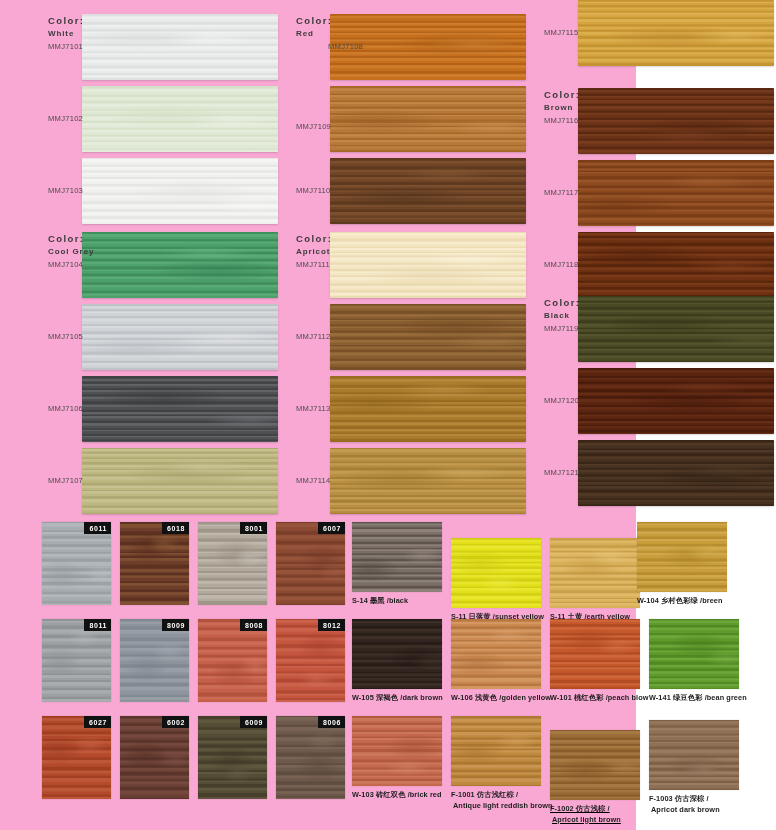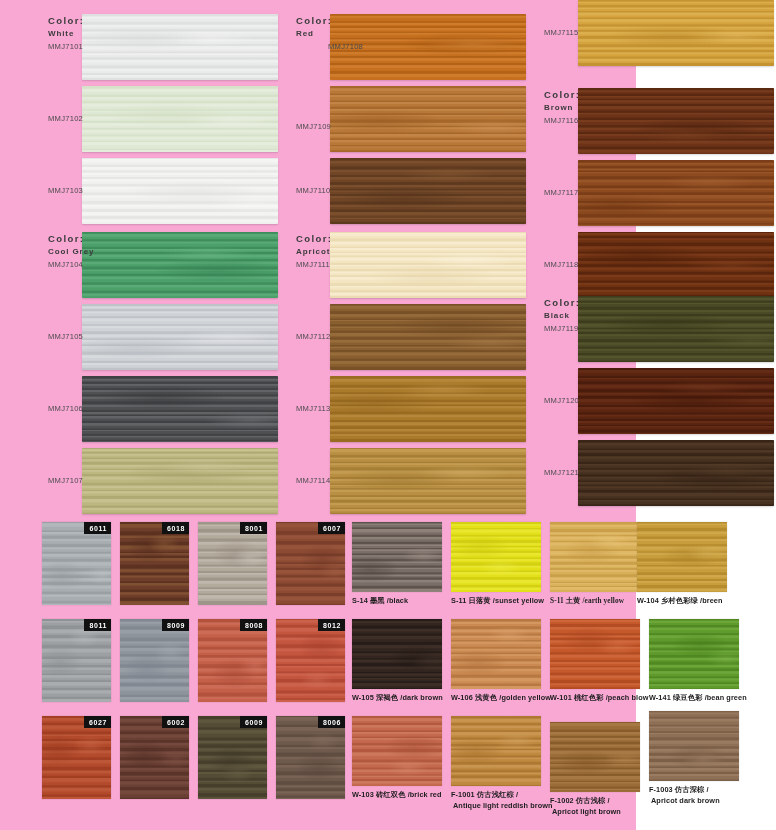--- a/index.html
+++ b/index.html
@@ -367,27 +367,27 @@
           <div class="tile-badge">8006</div>
         </div>
       </div>
     <div class="cap-grid">
         <div class="cap-cell" style="left: 0px; top: 0px;">
           <div class="cap-swatch">
             <div class="grain" style="background-image:radial-gradient(ellipse 34% 18% at 79% 48%, rgba(169,156,147,0.38) 0%, rgba(0,0,0,0) 70%),radial-gradient(ellipse 46% 26% at 20% 68%, rgba(70,60,54,0.4) 0%, rgba(70,60,54,0.16) 48%, rgba(0,0,0,0) 72%),linear-gradient(180deg, rgba(70,60,54,0.55) 0.00%,rgba(70,60,54,0.55) 1.64%,rgba(169,156,147,0.4) 2.70%,rgba(169,156,147,0.4) 3.53%,rgba(122,111,104,0) 4.15%,rgba(122,111,104,0) 6.79%,rgba(70,60,54,0.55) 8.39%,rgba(70,60,54,0.55) 9.54%,rgba(169,156,147,0.4) 10.33%,rgba(169,156,147,0.4) 13.65%,rgba(122,111,104,0) 15.61%,rgba(122,111,104,0) 17.50%,rgba(70,60,54,0.55) 18.68%,rgba(70,60,54,0.55) 20.56%,rgba(169,156,147,0.4) 21.74%,rgba(169,156,147,0.4) 23.94%,rgba(122,111,104,0) 25.29%,rgba(122,111,104,0) 27.49%,rgba(70,60,54,0.55) 28.85%,rgba(70,60,54,0.55) 31.16%,rgba(169,156,147,0.4) 32.58%,rgba(169,156,147,0.4) 33.72%,rgba(122,111,104,0) 34.50%,rgba(122,111,104,0) 36.57%,rgba(70,60,54,0.55) 37.86%,rgba(70,60,54,0.55) 38.80%,rgba(169,156,147,0.4) 39.48%,rgba(169,156,147,0.4) 40.70%,rgba(122,111,104,0) 41.53%,rgba(122,111,104,0) 44.13%,rgba(70,60,54,0.55) 45.70%,rgba(70,60,54,0.55) 47.13%,rgba(169,156,147,0.4) 48.07%,rgba(169,156,147,0.4) 49.02%,rgba(122,111,104,0) 49.70%,rgba(122,111,104,0) 51.95%,rgba(70,60,54,0.55) 53.33%,rgba(70,60,54,0.55) 55.61%,rgba(169,156,147,0.4) 57.01%,rgba(169,156,147,0.4) 58.40%,rgba(122,111,104,0) 59.31%,rgba(122,111,104,0) 61.42%,rgba(70,60,54,0.55) 62.72%,rgba(70,60,54,0.55) 64.69%,rgba(169,156,147,0.4) 65.92%,rgba(169,156,147,0.4) 66.95%,rgba(122,111,104,0) 67.67%,rgba(122,111,104,0) 70.93%,rgba(70,60,54,0.55) 72.85%,rgba(70,60,54,0.55) 74.43%,rgba(169,156,147,0.4) 75.46%,rgba(169,156,147,0.4) 76.40%,rgba(122,111,104,0) 77.08%,rgba(122,111,104,0) 78.67%,rgba(70,60,54,0.55) 79.69%,rgba(70,60,54,0.55) 81.89%,rgba(169,156,147,0.4) 83.24%,rgba(169,156,147,0.4) 85.48%,rgba(122,111,104,0) 86.85%,rgba(122,111,104,0) 90.23%,rgba(70,60,54,0.55) 92.22%,rgba(70,60,54,0.55) 94.52%,rgba(169,156,147,0.4) 95.92%,rgba(169,156,147,0.4) 99.29%);background-color:#7a6f68;"></div>
           </div>
           <div class="cap-text"><span>S-14 墨黑 /black</span></div>
         </div>
-        <div class="cap-cell" style="left: 99px; top: 0px;">
+        <div class="cap-cell" style="left: 99px; top: 16px;">
           <div class="cap-swatch">
             <div class="grain" style="background-image:radial-gradient(ellipse 34% 18% at 55% 65%, rgba(242,240,78,0.38) 0%, rgba(0,0,0,0) 70%),radial-gradient(ellipse 46% 26% at 33% 35%, rgba(199,196,13,0.4) 0%, rgba(199,196,13,0.16) 48%, rgba(0,0,0,0) 72%),linear-gradient(180deg, rgba(199,196,13,0.55) 0.00%,rgba(199,196,13,0.55) 2.27%,rgba(242,240,78,0.4) 3.67%,rgba(242,240,78,0.4) 4.81%,rgba(227,224,26,0) 5.59%,rgba(227,224,26,0) 7.94%,rgba(199,196,13,0.55) 9.37%,rgba(199,196,13,0.55) 10.30%,rgba(242,240,78,0.4) 10.97%,rgba(242,240,78,0.4) 14.35%,rgba(227,224,26,0) 16.33%,rgba(227,224,26,0) 17.69%,rgba(199,196,13,0.55) 18.59%,rgba(199,196,13,0.55) 20.34%,rgba(242,240,78,0.4) 21.45%,rgba(242,240,78,0.4) 22.65%,rgba(227,224,26,0) 23.47%,rgba(227,224,26,0) 24.99%,rgba(199,196,13,0.55) 25.98%,rgba(199,196,13,0.55) 29.19%,rgba(242,240,78,0.4) 31.08%,rgba(242,240,78,0.4) 31.99%,rgba(227,224,26,0) 32.65%,rgba(227,224,26,0) 33.96%,rgba(199,196,13,0.55) 34.84%,rgba(199,196,13,0.55) 36.03%,rgba(242,240,78,0.4) 36.84%,rgba(242,240,78,0.4) 37.81%,rgba(227,224,26,0) 38.49%,rgba(227,224,26,0) 40.32%,rgba(199,196,13,0.55) 41.47%,rgba(199,196,13,0.55) 43.46%,rgba(242,240,78,0.4) 44.70%,rgba(242,240,78,0.4) 47.16%,rgba(227,224,26,0) 48.65%,rgba(227,224,26,0) 50.19%,rgba(199,196,13,0.55) 51.18%,rgba(199,196,13,0.55) 52.66%,rgba(242,240,78,0.4) 53.63%,rgba(242,240,78,0.4) 54.90%,rgba(227,224,26,0) 55.76%,rgba(227,224,26,0) 57.29%,rgba(199,196,13,0.55) 58.28%,rgba(199,196,13,0.55) 61.63%,rgba(242,240,78,0.4) 63.60%,rgba(242,240,78,0.4) 64.70%,rgba(227,224,26,0) 65.45%,rgba(227,224,26,0) 68.34%,rgba(199,196,13,0.55) 70.07%,rgba(199,196,13,0.55) 70.95%,rgba(242,240,78,0.4) 71.59%,rgba(242,240,78,0.4) 74.59%,rgba(227,224,26,0) 76.38%,rgba(227,224,26,0) 77.88%,rgba(199,196,13,0.55) 78.85%,rgba(199,196,13,0.55) 81.81%,rgba(242,240,78,0.4) 83.56%,rgba(242,240,78,0.4) 86.45%,rgba(227,224,26,0) 88.17%,rgba(227,224,26,0) 89.21%,rgba(199,196,13,0.55) 89.94%,rgba(199,196,13,0.55) 92.79%,rgba(242,240,78,0.4) 94.50%,rgba(242,240,78,0.4) 96.32%,rgba(227,224,26,0) 97.47%,rgba(227,224,26,0) 100.06%);background-color:#e3e01a;"></div>
           </div>
           <div class="cap-text"><span>S-11 日落黄 /sunset yellow</span></div>
         </div>
-        <div class="cap-cell" style="left: 198px; top: 0px; font-family: Liberation Serif, serif;">
+        <div class="cap-cell" style="left: 198px; top: 16px;">
           <div class="cap-swatch">
             <div class="grain" style="background-image:radial-gradient(ellipse 34% 18% at 66% 27%, rgba(236,201,127,0.38) 0%, rgba(0,0,0,0) 70%),radial-gradient(ellipse 46% 26% at 46% 42%, rgba(191,146,60,0.4) 0%, rgba(191,146,60,0.16) 48%, rgba(0,0,0,0) 72%),linear-gradient(180deg, rgba(191,146,60,0.55) 0.00%,rgba(191,146,60,0.55) 2.90%,rgba(236,201,127,0.4) 4.64%,rgba(236,201,127,0.4) 6.08%,rgba(217,176,90,0) 7.03%,rgba(217,176,90,0) 9.08%,rgba(191,146,60,0.55) 10.35%,rgba(191,146,60,0.55) 13.66%,rgba(236,201,127,0.4) 15.61%,rgba(236,201,127,0.4) 16.44%,rgba(217,176,90,0) 17.06%,rgba(217,176,90,0) 17.89%,rgba(191,146,60,0.55) 18.51%,rgba(191,146,60,0.55) 20.12%,rgba(236,201,127,0.4) 21.15%,rgba(236,201,127,0.4) 23.97%,rgba(217,176,90,0) 25.66%,rgba(217,176,90,0) 26.50%,rgba(191,146,60,0.55) 27.12%,rgba(191,146,60,0.55) 28.61%,rgba(236,201,127,0.4) 29.59%,rgba(236,201,127,0.4) 32.86%,rgba(217,176,90,0) 34.80%,rgba(217,176,90,0) 37.95%,rgba(191,146,60,0.55) 39.82%,rgba(191,146,60,0.55) 41.26%,rgba(236,201,127,0.4) 42.21%,rgba(236,201,127,0.4) 45.51%,rgba(217,176,90,0) 47.46%,rgba(217,176,90,0) 48.51%,rgba(191,146,60,0.55) 49.24%,rgba(191,146,60,0.55) 51.79%,rgba(236,201,127,0.4) 53.33%,rgba(236,201,127,0.4) 54.69%,rgba(217,176,90,0) 55.60%,rgba(217,176,90,0) 56.42%,rgba(191,146,60,0.55) 57.04%,rgba(191,146,60,0.55) 60.32%,rgba(236,201,127,0.4) 62.25%,rgba(236,201,127,0.4) 63.41%,rgba(217,176,90,0) 64.20%,rgba(217,176,90,0) 65.16%,rgba(191,146,60,0.55) 65.84%,rgba(191,146,60,0.55) 67.97%,rgba(236,201,127,0.4) 69.28%,rgba(236,201,127,0.4) 70.44%,rgba(217,176,90,0) 71.24%,rgba(217,176,90,0) 73.76%,rgba(191,146,60,0.55) 75.28%,rgba(191,146,60,0.55) 78.06%,rgba(236,201,127,0.4) 79.72%,rgba(236,201,127,0.4) 82.18%,rgba(217,176,90,0) 83.68%,rgba(217,176,90,0) 85.08%,rgba(191,146,60,0.55) 86.01%,rgba(191,146,60,0.55) 87.12%,rgba(236,201,127,0.4) 87.89%,rgba(236,201,127,0.4) 88.82%,rgba(217,176,90,0) 89.49%,rgba(217,176,90,0) 90.79%,rgba(191,146,60,0.55) 91.66%,rgba(191,146,60,0.55) 92.47%,rgba(236,201,127,0.4) 93.07%,rgba(236,201,127,0.4) 95.94%,rgba(217,176,90,0) 97.65%,rgba(217,176,90,0) 100.93%);background-color:#d9b05a;"></div>
           </div>
           <div class="cap-text"><span>S-11 土黄 /earth yellow</span></div>
         </div>
         <div class="cap-cell" style="left: 285px; top: 0px;">
           <div class="cap-swatch">
             <div class="grain" style="background-image:radial-gradient(ellipse 34% 18% at 77% 44%, rgba(220,185,98,0.38) 0%, rgba(0,0,0,0) 70%),radial-gradient(ellipse 46% 26% at 59% 49%, rgba(168,126,34,0.4) 0%, rgba(168,126,34,0.16) 48%, rgba(0,0,0,0) 72%),linear-gradient(180deg, rgba(168,126,34,0.55) 0.00%,rgba(168,126,34,0.55) 1.69%,rgba(220,185,98,0.4) 2.77%,rgba(220,185,98,0.4) 3.91%,rgba(200,157,60,0) 4.70%,rgba(200,157,60,0) 7.38%,rgba(168,126,34,0.55) 8.99%,rgba(168,126,34,0.55) 12.34%,rgba(220,185,98,0.4) 14.31%,rgba(220,185,98,0.4) 16.43%,rgba(200,157,60,0) 17.75%,rgba(200,157,60,0) 19.99%,rgba(168,126,34,0.55) 21.36%,rgba(168,126,34,0.55) 23.55%,rgba(220,185,98,0.4) 24.89%,rgba(220,185,98,0.4) 26.41%,rgba(200,157,60,0) 27.39%,rgba(200,157,60,0) 30.56%,rgba(168,126,34,0.55) 32.43%,rgba(168,126,34,0.55) 34.31%,rgba(220,185,98,0.4) 35.49%,rgba(220,185,98,0.4) 38.48%,rgba(200,157,60,0) 40.26%,rgba(200,157,60,0) 41.60%,rgba(168,126,34,0.55) 42.49%,rgba(168,126,34,0.55) 43.41%,rgba(220,185,98,0.4) 44.07%,rgba(220,185,98,0.4) 46.51%,rgba(200,157,60,0) 47.99%,rgba(200,157,60,0) 51.04%,rgba(168,126,34,0.55) 52.86%,rgba(168,126,34,0.55) 55.84%,rgba(220,185,98,0.4) 57.62%,rgba(220,185,98,0.4) 58.56%,rgba(200,157,60,0) 59.24%,rgba(200,157,60,0) 60.81%,rgba(168,126,34,0.55) 61.83%,rgba(168,126,34,0.55) 63.19%,rgba(220,185,98,0.4) 64.10%,rgba(220,185,98,0.4) 66.28%,rgba(200,157,60,0) 67.62%,rgba(200,157,60,0) 70.82%,rgba(168,126,34,0.55) 72.71%,rgba(168,126,34,0.55) 75.05%,rgba(220,185,98,0.4) 76.48%,rgba(220,185,98,0.4) 78.52%,rgba(200,157,60,0) 79.79%,rgba(200,157,60,0) 81.00%,rgba(168,126,34,0.55) 81.81%,rgba(168,126,34,0.55) 83.60%,rgba(220,185,98,0.4) 84.73%,rgba(220,185,98,0.4) 86.34%,rgba(200,157,60,0) 87.38%,rgba(200,157,60,0) 89.26%,rgba(168,126,34,0.55) 90.44%,rgba(168,126,34,0.55) 93.84%,rgba(220,185,98,0.4) 95.84%,rgba(220,185,98,0.4) 97.81%,rgba(200,157,60,0) 99.04%,rgba(200,157,60,0) 100.14%);background-color:#c89d3c;"></div>
           </div>
           <div class="cap-text"><span>W-104 乡村色彩绿 /breen</span></div>
@@ -421,27 +421,27 @@
             <div class="grain" style="background-image:radial-gradient(ellipse 34% 18% at 62% 74%, rgba(217,141,114,0.38) 0%, rgba(0,0,0,0) 70%),radial-gradient(ellipse 46% 26% at 69% 44%, rgba(163,76,51,0.4) 0%, rgba(163,76,51,0.16) 48%, rgba(0,0,0,0) 72%),linear-gradient(180deg, rgba(163,76,51,0.55) 0.00%,rgba(163,76,51,0.55) 2.24%,rgba(217,141,114,0.4) 3.62%,rgba(217,141,114,0.4) 6.29%,rgba(196,105,77,0) 7.90%,rgba(196,105,77,0) 9.09%,rgba(163,76,51,0.55) 9.89%,rgba(163,76,51,0.55) 12.13%,rgba(217,141,114,0.4) 13.50%,rgba(217,141,114,0.4) 15.90%,rgba(196,105,77,0) 17.37%,rgba(196,105,77,0) 19.58%,rgba(163,76,51,0.55) 20.94%,rgba(163,76,51,0.55) 22.44%,rgba(217,141,114,0.4) 23.42%,rgba(217,141,114,0.4) 25.18%,rgba(196,105,77,0) 26.30%,rgba(196,105,77,0) 28.67%,rgba(163,76,51,0.55) 30.11%,rgba(163,76,51,0.55) 31.23%,rgba(217,141,114,0.4) 32.01%,rgba(217,141,114,0.4) 33.85%,rgba(196,105,77,0) 35.01%,rgba(196,105,77,0) 37.74%,rgba(163,76,51,0.55) 39.38%,rgba(163,76,51,0.55) 41.56%,rgba(217,141,114,0.4) 42.91%,rgba(217,141,114,0.4) 44.03%,rgba(196,105,77,0) 44.80%,rgba(196,105,77,0) 46.59%,rgba(163,76,51,0.55) 47.72%,rgba(163,76,51,0.55) 50.89%,rgba(217,141,114,0.4) 52.76%,rgba(217,141,114,0.4) 56.04%,rgba(196,105,77,0) 57.98%,rgba(196,105,77,0) 61.20%,rgba(163,76,51,0.55) 63.10%,rgba(163,76,51,0.55) 65.66%,rgba(217,141,114,0.4) 67.20%,rgba(217,141,114,0.4) 68.81%,rgba(196,105,77,0) 69.84%,rgba(196,105,77,0) 72.76%,rgba(163,76,51,0.55) 74.50%,rgba(163,76,51,0.55) 75.93%,rgba(217,141,114,0.4) 76.87%,rgba(217,141,114,0.4) 79.25%,rgba(196,105,77,0) 80.70%,rgba(196,105,77,0) 82.66%,rgba(163,76,51,0.55) 83.89%,rgba(163,76,51,0.55) 84.76%,rgba(217,141,114,0.4) 85.41%,rgba(217,141,114,0.4) 86.90%,rgba(196,105,77,0) 87.87%,rgba(196,105,77,0) 89.29%,rgba(163,76,51,0.55) 90.23%,rgba(163,76,51,0.55) 92.21%,rgba(217,141,114,0.4) 93.45%,rgba(217,141,114,0.4) 96.06%,rgba(196,105,77,0) 97.64%,rgba(196,105,77,0) 100.04%);background-color:#c4694d;"></div>
           </div>
           <div class="cap-text"><span>W-103 砖红双色 /brick red</span></div>
         </div>
         <div class="cap-cell" style="left: 99px; top: 194px;">
           <div class="cap-swatch">
             <div class="grain" style="background-image:radial-gradient(ellipse 34% 18% at 73% 36%, rgba(215,168,105,0.38) 0%, rgba(0,0,0,0) 70%),radial-gradient(ellipse 46% 26% at 27% 51%, rgba(158,106,38,0.4) 0%, rgba(158,106,38,0.16) 48%, rgba(0,0,0,0) 72%),linear-gradient(180deg, rgba(158,106,38,0.55) 0.00%,rgba(158,106,38,0.55) 2.87%,rgba(215,168,105,0.4) 4.59%,rgba(215,168,105,0.4) 7.57%,rgba(192,137,64,0) 9.34%,rgba(192,137,64,0) 10.23%,rgba(158,106,38,0.55) 10.87%,rgba(158,106,38,0.55) 12.89%,rgba(215,168,105,0.4) 14.14%,rgba(215,168,105,0.4) 16.60%,rgba(192,137,64,0) 18.09%,rgba(192,137,64,0) 19.78%,rgba(158,106,38,0.55) 20.85%,rgba(158,106,38,0.55) 22.22%,rgba(215,168,105,0.4) 23.12%,rgba(215,168,105,0.4) 26.50%,rgba(192,137,64,0) 28.49%,rgba(192,137,64,0) 30.17%,rgba(158,106,38,0.55) 31.25%,rgba(158,106,38,0.55) 33.26%,rgba(215,168,105,0.4) 34.51%,rgba(215,168,105,0.4) 36.13%,rgba(192,137,64,0) 37.16%,rgba(192,137,64,0) 39.13%,rgba(158,106,38,0.55) 40.36%,rgba(158,106,38,0.55) 42.80%,rgba(215,168,105,0.4) 44.28%,rgba(215,168,105,0.4) 45.13%,rgba(192,137,64,0) 45.76%,rgba(192,137,64,0) 46.78%,rgba(158,106,38,0.55) 47.49%,rgba(158,106,38,0.55) 48.62%,rgba(215,168,105,0.4) 49.39%,rgba(215,168,105,0.4) 51.58%,rgba(192,137,64,0) 52.92%,rgba(192,137,64,0) 55.44%,rgba(158,106,38,0.55) 56.96%,rgba(158,106,38,0.55) 58.71%,rgba(215,168,105,0.4) 59.82%,rgba(215,168,105,0.4) 61.31%,rgba(192,137,64,0) 62.29%,rgba(192,137,64,0) 64.63%,rgba(158,106,38,0.55) 66.06%,rgba(158,106,38,0.55) 68.87%,rgba(215,168,105,0.4) 70.55%,rgba(215,168,105,0.4) 73.00%,rgba(192,137,64,0) 74.49%,rgba(192,137,64,0) 76.08%,rgba(158,106,38,0.55) 77.10%,rgba(158,106,38,0.55) 79.88%,rgba(215,168,105,0.4) 81.54%,rgba(215,168,105,0.4) 82.49%,rgba(192,137,64,0) 83.16%,rgba(192,137,64,0) 84.50%,rgba(158,106,38,0.55) 85.39%,rgba(158,106,38,0.55) 88.13%,rgba(215,168,105,0.4) 89.77%,rgba(215,168,105,0.4) 93.03%,rgba(192,137,64,0) 94.96%,rgba(192,137,64,0) 97.63%,rgba(158,106,38,0.55) 99.23%,rgba(158,106,38,0.55) 100.41%);background-color:#c08940;"></div>
           </div>
           <div class="cap-text"><span>F-1001 仿古浅红棕 /</span><span class="l2">Antique light reddish brown</span></div>
         </div>
-        <div class="cap-cell" style="left: 198px; top: 200px;">
+        <div class="cap-cell" style="left: 198px; top: 208px; text-decoration: underline;">
           <div class="cap-swatch">
             <div class="grain" style="background-image:radial-gradient(ellipse 34% 18% at 84% 53%, rgba(185,140,87,0.38) 0%, rgba(0,0,0,0) 70%),radial-gradient(ellipse 46% 26% at 40% 58%, rgba(122,80,32,0.4) 0%, rgba(122,80,32,0.16) 48%, rgba(0,0,0,0) 72%),linear-gradient(180deg, rgba(122,80,32,0.55) 0.00%,rgba(122,80,32,0.55) 0.90%,rgba(185,140,87,0.4) 1.56%,rgba(185,140,87,0.4) 4.84%,rgba(154,108,55,0) 6.78%,rgba(154,108,55,0) 9.97%,rgba(122,80,32,0.55) 11.85%,rgba(122,80,32,0.55) 13.64%,rgba(185,140,87,0.4) 14.78%,rgba(185,140,87,0.4) 17.29%,rgba(154,108,55,0) 18.82%,rgba(154,108,55,0) 19.97%,rgba(122,80,32,0.55) 20.77%,rgba(122,80,32,0.55) 22.00%,rgba(185,140,87,0.4) 22.83%,rgba(185,140,87,0.4) 25.21%,rgba(154,108,55,0) 26.67%,rgba(154,108,55,0) 27.67%,rgba(122,80,32,0.55) 28.38%,rgba(122,80,32,0.55) 31.28%,rgba(185,140,87,0.4) 33.02%,rgba(185,140,87,0.4) 34.40%,rgba(154,108,55,0) 35.31%,rgba(154,108,55,0) 36.52%,rgba(122,80,32,0.55) 37.33%,rgba(122,80,32,0.55) 40.03%,rgba(185,140,87,0.4) 41.64%,rgba(185,140,87,0.4) 44.84%,rgba(154,108,55,0) 46.72%,rgba(154,108,55,0) 49.57%,rgba(122,80,32,0.55) 51.27%,rgba(122,80,32,0.55) 52.95%,rgba(185,140,87,0.4) 54.02%,rgba(185,140,87,0.4) 55.11%,rgba(154,108,55,0) 55.87%,rgba(154,108,55,0) 57.67%,rgba(122,80,32,0.55) 58.81%,rgba(122,80,32,0.55) 59.76%,rgba(185,140,87,0.4) 60.45%,rgba(185,140,87,0.4) 61.82%,rgba(154,108,55,0) 62.73%,rgba(154,108,55,0) 64.50%,rgba(122,80,32,0.55) 65.62%,rgba(122,80,32,0.55) 67.20%,rgba(185,140,87,0.4) 68.23%,rgba(185,140,87,0.4) 70.75%,rgba(154,108,55,0) 72.27%,rgba(154,108,55,0) 73.49%,rgba(122,80,32,0.55) 74.32%,rgba(122,80,32,0.55) 76.39%,rgba(185,140,87,0.4) 77.68%,rgba(185,140,87,0.4) 80.68%,rgba(154,108,55,0) 82.46%,rgba(154,108,55,0) 83.71%,rgba(122,80,32,0.55) 84.55%,rgba(122,80,32,0.55) 85.44%,rgba(185,140,87,0.4) 86.09%,rgba(185,140,87,0.4) 87.40%,rgba(154,108,55,0) 88.28%,rgba(154,108,55,0) 91.21%,rgba(122,80,32,0.55) 92.95%,rgba(122,80,32,0.55) 94.68%,rgba(185,140,87,0.4) 95.78%,rgba(185,140,87,0.4) 96.92%,rgba(154,108,55,0) 97.70%,rgba(154,108,55,0) 99.84%);background-color:#9a6c37;"></div>
           </div>
           <div class="cap-text"><span>F-1002 仿古浅棕 /</span><span class="l2">Apricot light brown</span></div>
         </div>
-        <div class="cap-cell" style="left: 297px; top: 189px;">
+        <div class="cap-cell" style="left: 297px; top: 198px;">
           <div class="cap-swatch">
             <div class="grain" style="background-image:radial-gradient(ellipse 34% 18% at 60% 70%, rgba(171,141,115,0.38) 0%, rgba(0,0,0,0) 70%),radial-gradient(ellipse 46% 26% at 53% 65%, rgba(110,83,60,0.4) 0%, rgba(110,83,60,0.16) 48%, rgba(0,0,0,0) 72%),linear-gradient(180deg, rgba(110,83,60,0.55) 0.00%,rgba(110,83,60,0.55) 1.53%,rgba(171,141,115,0.4) 2.53%,rgba(171,141,115,0.4) 3.52%,rgba(142,112,86,0) 4.22%,rgba(142,112,86,0) 7.11%,rgba(110,83,60,0.55) 8.83%,rgba(110,83,60,0.55) 10.40%,rgba(171,141,115,0.4) 11.42%,rgba(171,141,115,0.4) 13.99%,rgba(142,112,86,0) 15.54%,rgba(142,112,86,0) 18.77%,rgba(110,83,60,0.55) 20.68%,rgba(110,83,60,0.55) 21.78%,rgba(171,141,115,0.4) 22.53%,rgba(171,141,115,0.4) 23.93%,rgba(142,112,86,0) 24.85%,rgba(142,112,86,0) 27.77%,rgba(110,83,60,0.55) 29.52%,rgba(110,83,60,0.55) 30.71%,rgba(171,141,115,0.4) 31.52%,rgba(171,141,115,0.4) 32.67%,rgba(142,112,86,0) 33.46%,rgba(142,112,86,0) 36.51%,rgba(110,83,60,0.55) 38.31%,rgba(110,83,60,0.55) 41.26%,rgba(171,141,115,0.4) 43.01%,rgba(171,141,115,0.4) 45.94%,rgba(142,112,86,0) 47.69%,rgba(142,112,86,0) 49.76%,rgba(110,83,60,0.55) 51.04%,rgba(110,83,60,0.55) 53.27%,rgba(171,141,115,0.4) 54.65%,rgba(171,141,115,0.4) 57.25%,rgba(142,112,86,0) 58.82%,rgba(142,112,86,0) 59.91%,rgba(110,83,60,0.55) 60.67%,rgba(110,83,60,0.55) 63.42%,rgba(171,141,115,0.4) 65.07%,rgba(171,141,115,0.4) 66.33%,rgba(142,112,86,0) 67.17%,rgba(142,112,86,0) 68.36%,rgba(110,83,60,0.55) 69.18%,rgba(110,83,60,0.55) 72.14%,rgba(171,141,115,0.4) 73.91%,rgba(171,141,115,0.4) 76.49%,rgba(142,112,86,0) 78.05%,rgba(142,112,86,0) 78.90%,rgba(110,83,60,0.55) 79.53%,rgba(110,83,60,0.55) 80.90%,rgba(171,141,115,0.4) 81.81%,rgba(171,141,115,0.4) 84.27%,rgba(142,112,86,0) 85.76%,rgba(142,112,86,0) 86.91%,rgba(110,83,60,0.55) 87.71%,rgba(110,83,60,0.55) 89.36%,rgba(171,141,115,0.4) 90.41%,rgba(171,141,115,0.4) 92.38%,rgba(142,112,86,0) 93.60%,rgba(142,112,86,0) 96.79%,rgba(110,83,60,0.55) 98.67%,rgba(110,83,60,0.55) 100.96%);background-color:#8e7056;"></div>
           </div>
           <div class="cap-text"><span>F-1003 仿古深棕 /</span><span class="l2">Apricot dark brown</span></div>
         </div>
       </div>
   </div>
 
 </div>
 

